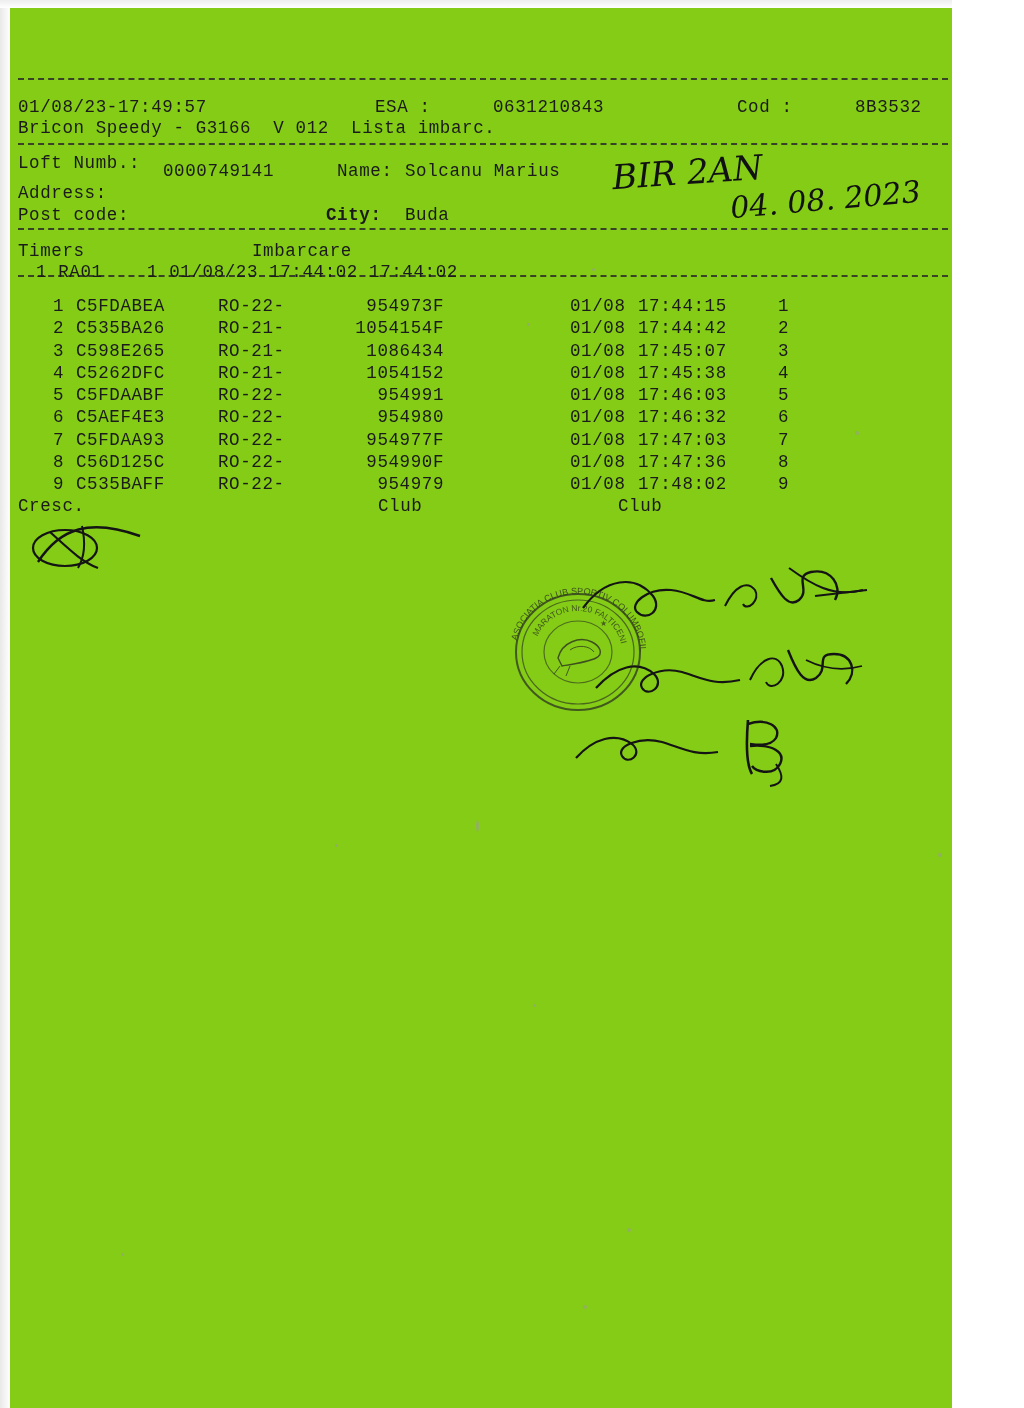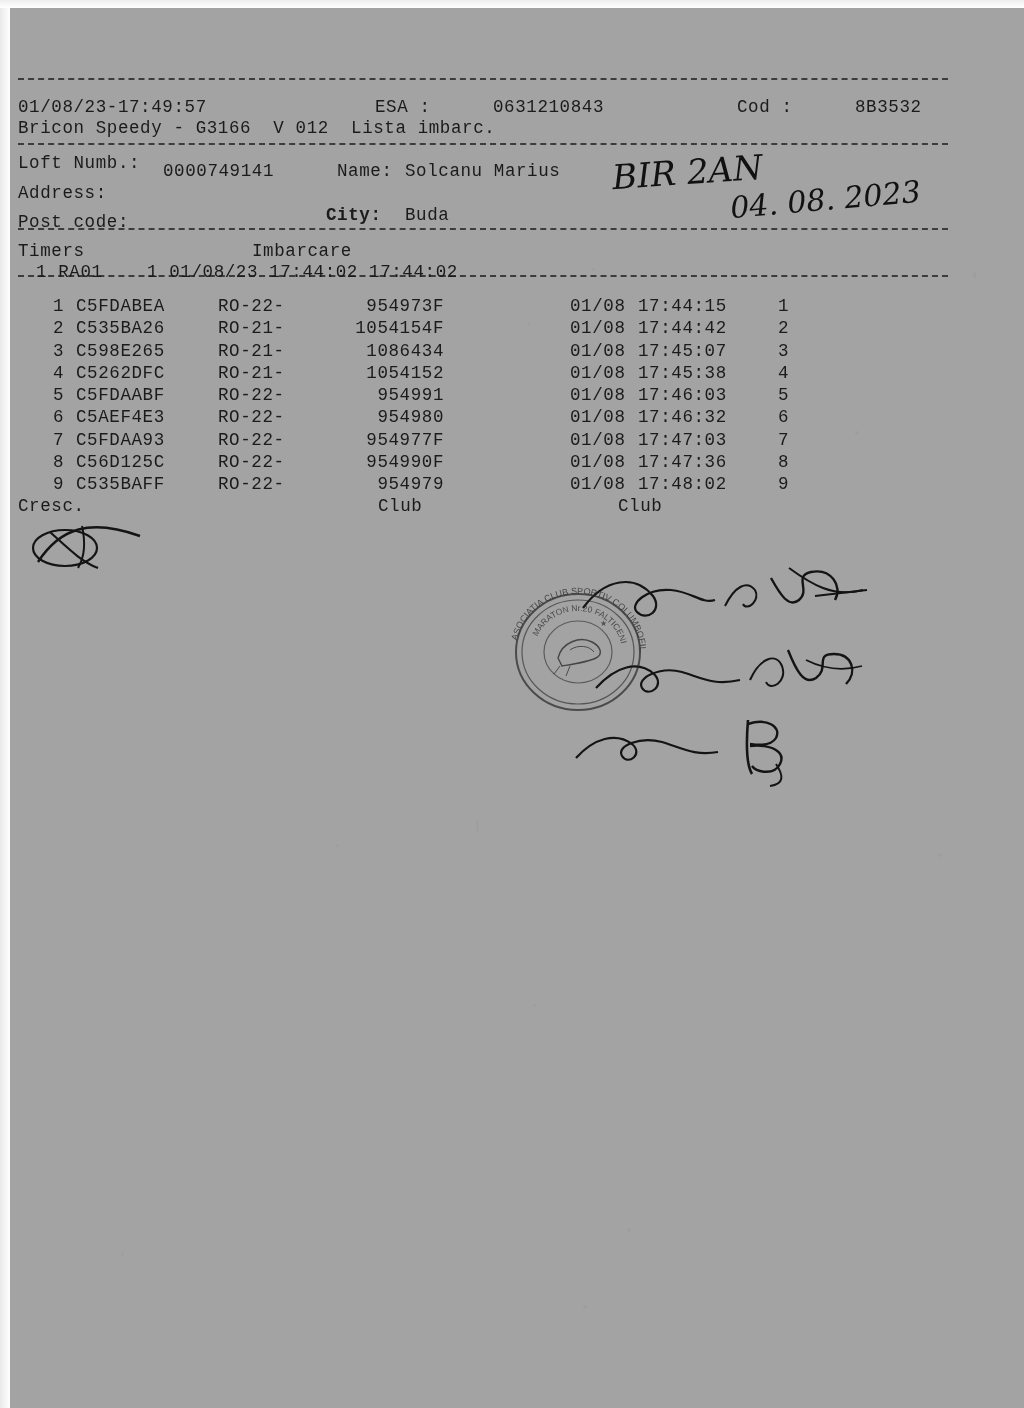--- a/index.html
+++ b/index.html
@@ -2,23 +2,23 @@
 <html><head>
 <meta charset="utf-8">
 <style>
   html, body {
     margin: 0;
     padding: 0;
     background: #ffffff;
   }
   .page {
     position: relative;
-    width: 1024px;
+    width: 952px;
     height: 1408px;
-    background: #a3a3a3;
+    background: #84cc16;
     font-family: "Liberation Mono", "DejaVu Sans Mono", monospace;
     color: #1a1a1a;
     overflow: hidden;
   }
   
   .scan-edge-left {
     position: absolute;
     left: 0; top: 0; bottom: 0; width: 10px;
     background: linear-gradient(to right, #e9e9e9, #ffffff);
   }
@@ -127,21 +127,21 @@
 
     <div class="txt" style="left:18px; top:117px;text-align:right;">Bricon Speedy - G3166  V 012  Lista imbarc.</div>
 
     <div class="txt" style="left:18px; top:152px;">Loft Numb.:</div>
     <div class="txt" style="left:163px; top:160px;">0000749141</div>
     <div class="txt" style="left:337px; top:160px;">Name:</div>
     <div class="txt" style="left:405px; top:160px;">Solcanu Marius</div>
 
     <div class="txt" style="left:18px; top:182px;">Address:</div>
 
-    <div class="txt" style="left:18px; top:204px;margin-top:7px;">Post code:</div>
+    <div class="txt" style="left:18px; top:204px;">Post code:</div>
     <div class="txt" style="left:326px; top:204px;font-weight:bold;">City:</div>
     <div class="txt" style="left:405px; top:204px;">Buda</div>
 
     <div class="txt" style="left:18px; top:240px;text-align:center;">Timers</div>
     <div class="txt" style="left:252px; top:240px;">Imbarcare</div>
     <div class="txt" style="left:36px; top:261px;">1 RA01    1 01/08/23 17:44:02 17:44:02</div>
 
     <div class="rows">
       <div class="row">
         <span class="cell c-idx">1</span>

